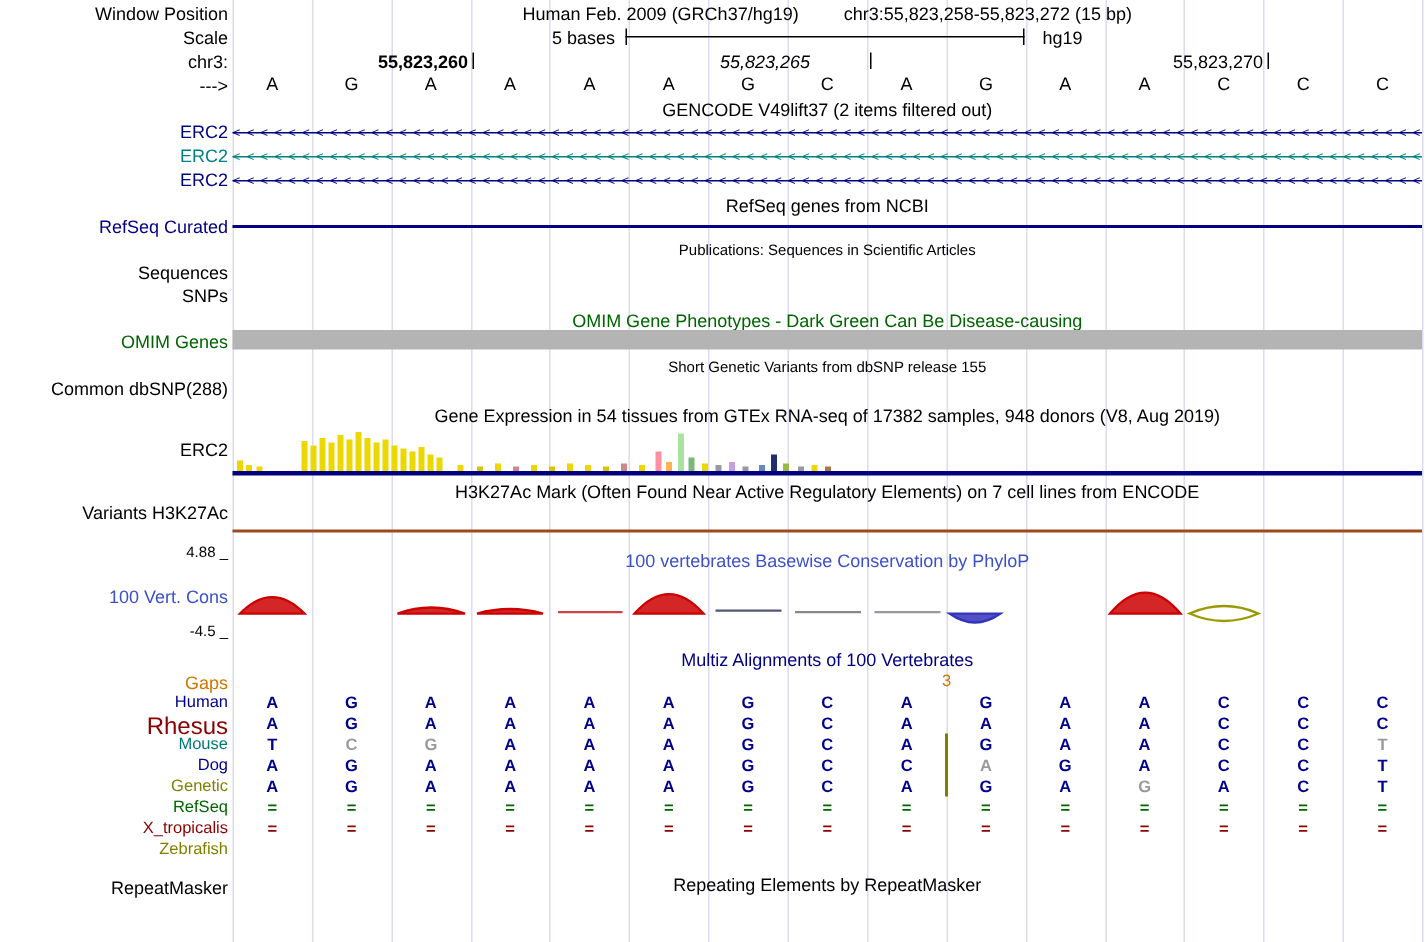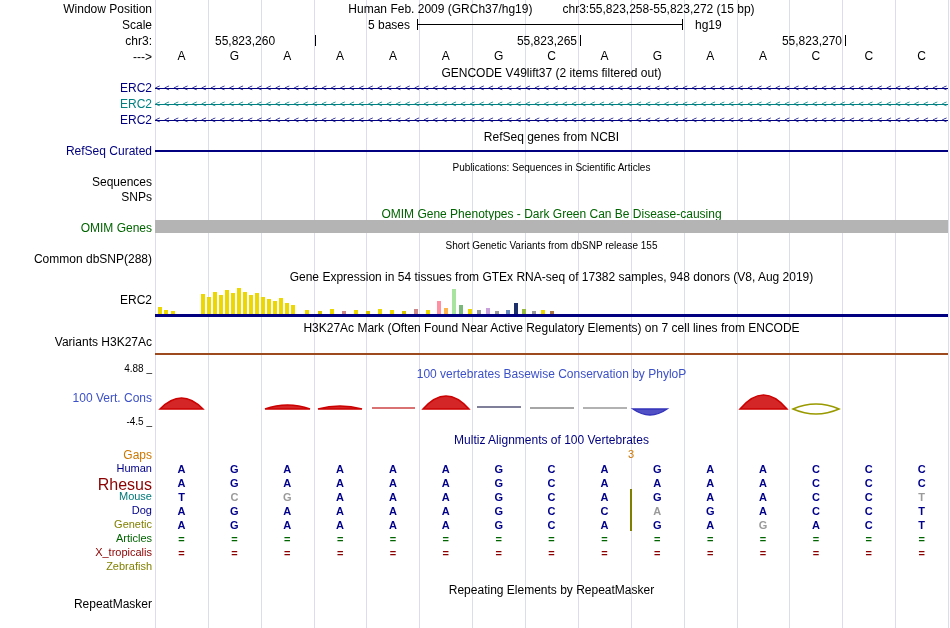--- a/index.html
+++ b/index.html
@@ -51,23 +51,23 @@
 
   <div class="lbl" style="top:18px">Scale</div>
   <div style="position:absolute;left:255px;top:18px;width:155px;text-align:right;font-size:12px">5 bases</div>
   <div style="position:absolute;left:417px;top:24px;width:266px;height:1px;background:#000"></div>
   <div class="tick" style="left:417px;top:19px;height:11px"></div>
   <div class="tick" style="left:682px;top:19px;height:11px"></div>
   <div style="position:absolute;left:695px;top:18px;font-size:12px">hg19</div>
 
   <div class="lbl" style="top:34px">chr3:</div>
   <div id="ruler-ticks">
-      <div style="position: absolute; left: 215px; top: 34px; width: 97px; text-align: left; font-size: 12px;">55,823,260</div>
+      <div style="position: absolute; left: 215px; top: 34px; width: 97px; text-align: right; font-size: 12px; font-weight: bold;">55,823,260</div>
       <div class="tick" style="left: 315px; top: 35px; height: 11px;"></div>
-      <div style="position: absolute; left: 480px; top: 34px; width: 97px; text-align: right; font-size: 12px;">55,823,265</div>
+      <div style="position: absolute; left: 480px; top: 34px; width: 97px; font-size: 12px; font-style: italic;">55,823,265</div>
       <div class="tick" style="left: 580px; top: 35px; height: 11px;"></div>
       <div style="position: absolute; left: 745px; top: 34px; width: 97px; text-align: right; font-size: 12px;">55,823,270</div>
       <div class="tick" style="left: 845px; top: 35px; height: 11px;"></div>
     </div>
 
   <div class="lbl" style="top:50px">---&gt;</div>
   <div id="baserow">
       <div class="bcell" style="left: 155px; top: 49px;">A</div>
       <div class="bcell" style="left: 207.867px; top: 49px;">G</div>
       <div class="bcell" style="left: 260.733px; top: 49px;">A</div>
@@ -185,21 +185,21 @@
   <div class="title navy" style="top:433px">Multiz Alignments of 100 Vertebrates</div>
   <div class="lbl orange" style="top:448px">Gaps</div>
   <div style="position:absolute;left:621px;top:448px;width:20px;text-align:center;font-size:11px;color:#cc7700">3</div>
   <div style="position:absolute;left:630px;top:489px;width:2px;height:42px;background:#808000"></div>
   <div id="specieslabels">
       <div class="lbl" style="top: 462px; color: rgb(0, 0, 139); font-size: 11px;">Human</div>
       <div class="lbl" style="top: 476px; color: rgb(139, 0, 0); font-size: 16px;">Rhesus</div>
       <div class="lbl" style="top: 490px; color: rgb(0, 120, 120); font-size: 11px; margin-left: 15px;">Mouse</div>
       <div class="lbl" style="top: 504px; color: rgb(0, 0, 139); font-size: 11px;">Dog</div>
       <div class="lbl" style="top: 518px; color: rgb(128, 128, 0); font-size: 11px;">Genetic</div>
-      <div class="lbl" style="top: 532px; color: rgb(0, 100, 0); font-size: 11px;">Articles</div>
+      <div class="lbl" style="top: 532px; color: rgb(0, 100, 0); font-size: 11px;">RefSeq</div>
       <div class="lbl" style="top: 546px; color: rgb(139, 0, 0); font-size: 11px;">X_tropicalis</div>
       <div class="lbl" style="top: 560px; color: rgb(128, 128, 0); font-size: 11px;">Zebrafish</div>
     </div>
   <div id="speciesrows">
       <div class="acell" style="left: 155px; top: 462px; color: rgb(0, 0, 139);">A</div>
       <div class="acell" style="left: 207.867px; top: 462px; color: rgb(0, 0, 139);">G</div>
       <div class="acell" style="left: 260.733px; top: 462px; color: rgb(0, 0, 139);">A</div>
       <div class="acell" style="left: 313.6px; top: 462px; color: rgb(0, 0, 139);">A</div>
       <div class="acell" style="left: 366.467px; top: 462px; color: rgb(0, 0, 139);">A</div>
       <div class="acell" style="left: 419.333px; top: 462px; color: rgb(0, 0, 139);">A</div>
@@ -298,15 +298,15 @@
       <div class="acell" style="left: 577.933px; top: 546px; color: rgb(139, 0, 0);">=</div>
       <div class="acell" style="left: 630.8px; top: 546px; color: rgb(139, 0, 0);">=</div>
       <div class="acell" style="left: 683.667px; top: 546px; color: rgb(139, 0, 0);">=</div>
       <div class="acell" style="left: 736.533px; top: 546px; color: rgb(139, 0, 0);">=</div>
       <div class="acell" style="left: 789.4px; top: 546px; color: rgb(139, 0, 0);">=</div>
       <div class="acell" style="left: 842.267px; top: 546px; color: rgb(139, 0, 0);">=</div>
       <div class="acell" style="left: 895.133px; top: 546px; color: rgb(139, 0, 0);">=</div>
     </div>
 
   <div class="title" style="top:583px">Repeating Elements by RepeatMasker</div>
-  <div class="lbl" style="top:597px">RepeatMasker</div>
+  <div class="lbl" style="top:585px">RepeatMasker</div>
 
 </div>
 
 </body></html>

